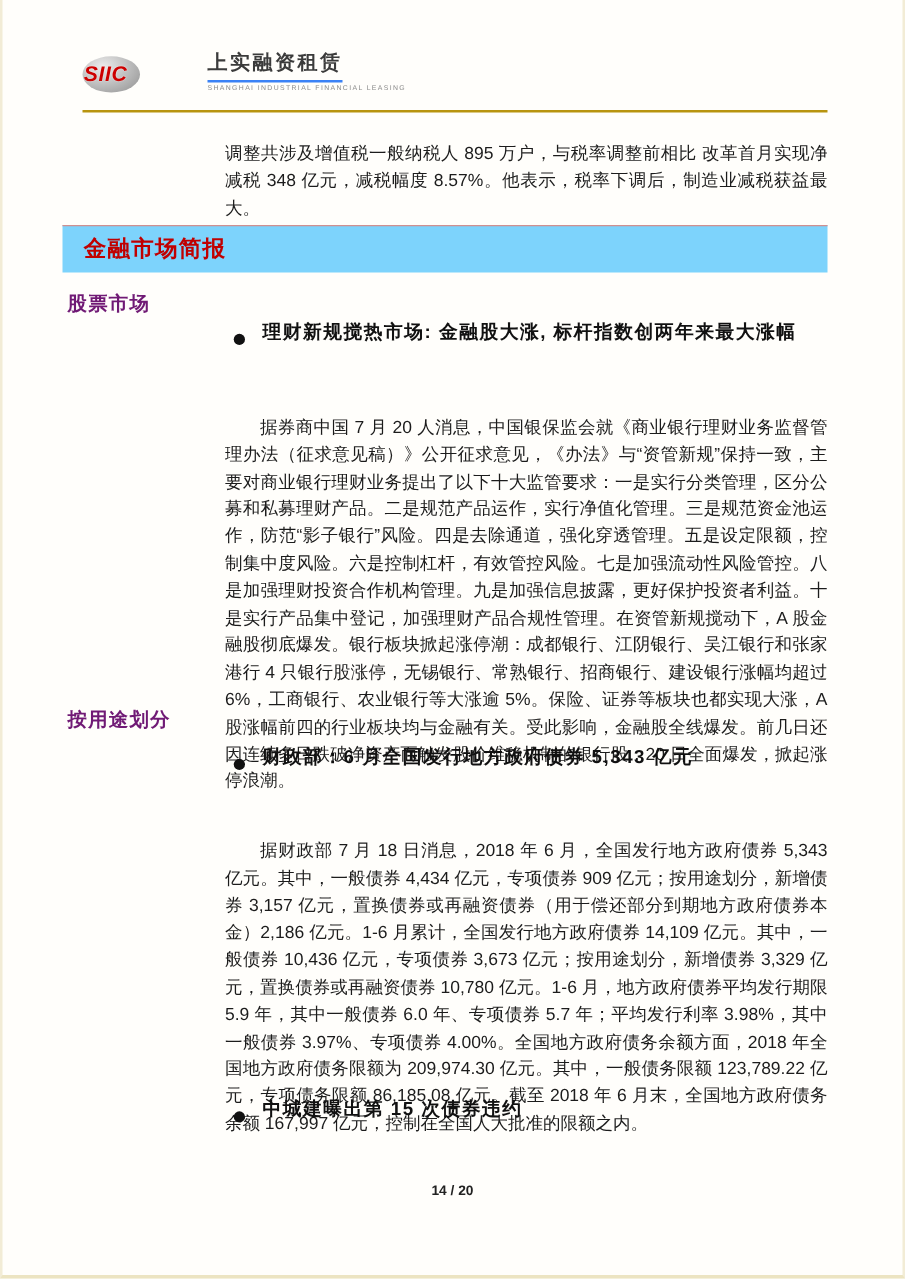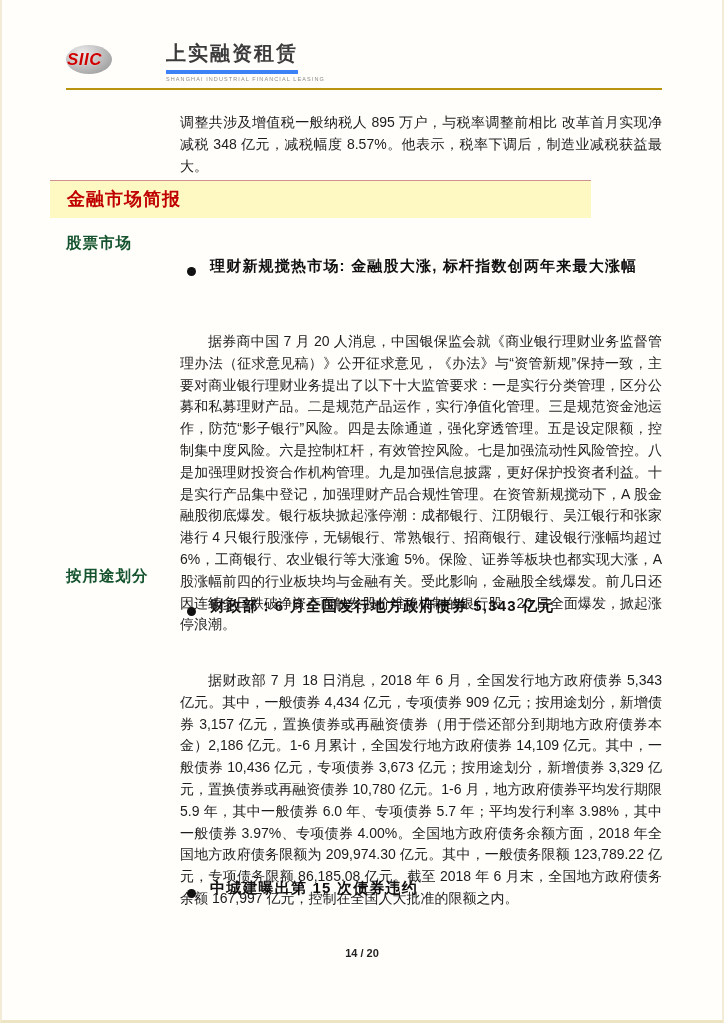--- a/index.html
+++ b/index.html
@@ -17,38 +17,38 @@
     background: radial-gradient(ellipse at 35% 28%, #ececec 0%, #c2c2c2 45%, #8f8f8f 100%);
     margin-top:5px; flex:0 0 auto;
   }
   .siic {
     position:absolute; left:1px; top:5px; font-style:italic; font-weight:bold;
     color:#cc0000; font-size:17px; letter-spacing:0.5px; text-shadow:0 0 1px #ffffff;
     font-family:"Liberation Sans", sans-serif;
   }
   .logo-text { margin-left:6px; }
   .logo-cn {
-    font-size:20px; font-weight:bold; color:#3b3b3b; letter-spacing:2px;
-    border-bottom:4px solid #3b82f6; padding-bottom:3px; display:inline-block;
+    font-size:16px; font-weight:bold; color:#3b3b3b; letter-spacing:2px;
+    border-bottom:2px solid #3b82f6; padding-bottom:3px; display:inline-block;
   }
   .logo-en { font-size:5.5px; color:#8a8a8a; letter-spacing:1.1px; margin-top:2px; white-space:nowrap; }
   .gold-rule { position:absolute; left:64px; width:596px; top:88px; height:2px; background:#b8940f; }
 
   
   .para {
     position:absolute; left:178px; width:482px;
     font-size:14px; line-height:21.8px; text-align:justify; color:#1c1c1c;
   }
   .para.indent { text-indent:2em;margin-top:44px; }
 
   
-  .banner { position:absolute; left:48px; width:541px; top:180px; height:37px; background:#fef9c3; border-top:1px solid #cf9090; }
+  .banner { position:absolute; left:48px; width:612px; top:180px; height:37px; background:#7dd3fc; border-top:1px solid #cf9090; }
   .banner-text { color:#c00000; font-weight:bold; font-size:18px; line-height:36px; padding-left:17px; letter-spacing:1px; }
 
-  .section-h { position:absolute; left:64px; font-size:15.5px; font-weight:bold; letter-spacing:1px; color:#14532d; }
+  .section-h { position:absolute; left:52px; font-size:15.5px; font-weight:bold; letter-spacing:1px; color:#701a75; }
 
   .bullet-row { position:absolute; left:185px; width:476px; display:flex; align-items:flex-end; }
   .dot { width:9px; height:9px; border-radius:50%; background:#111; margin:5px 14px 0 0; flex:0 0 auto; }
   .headline { font-size:15px; font-weight:bold; letter-spacing:1.2px; color:#111; line-height:20px; }
 
   .footer { position:absolute; left:0; width:100%; top:947px; text-align:center; font-size:11px; font-weight:bold; color:#222; }
 </style>
 </head>
 <body>
 

